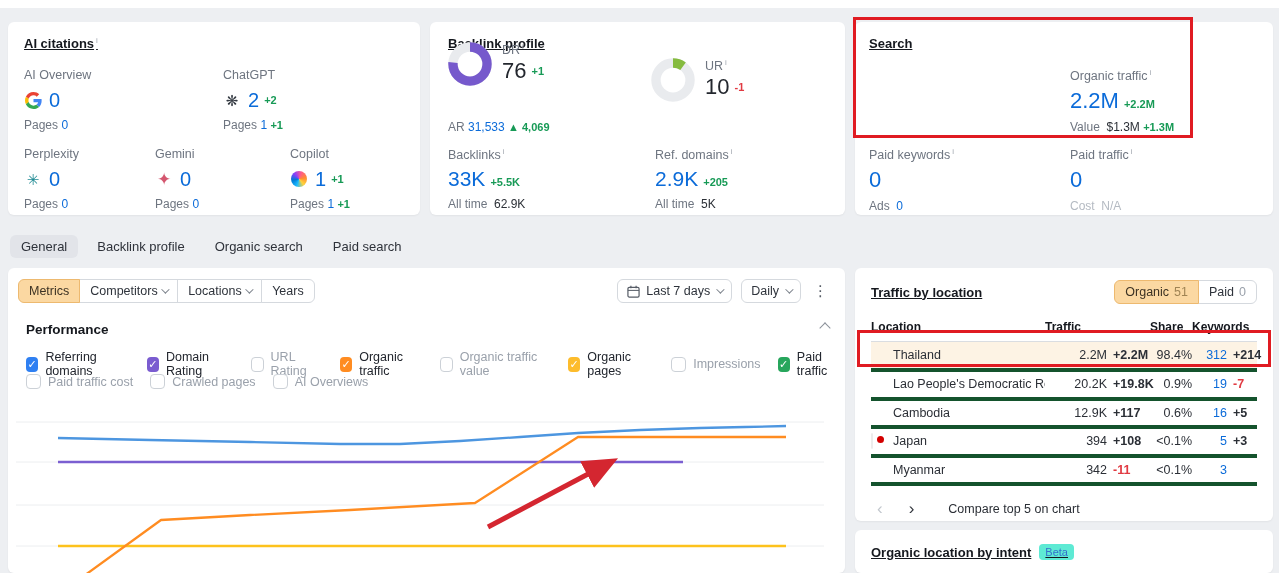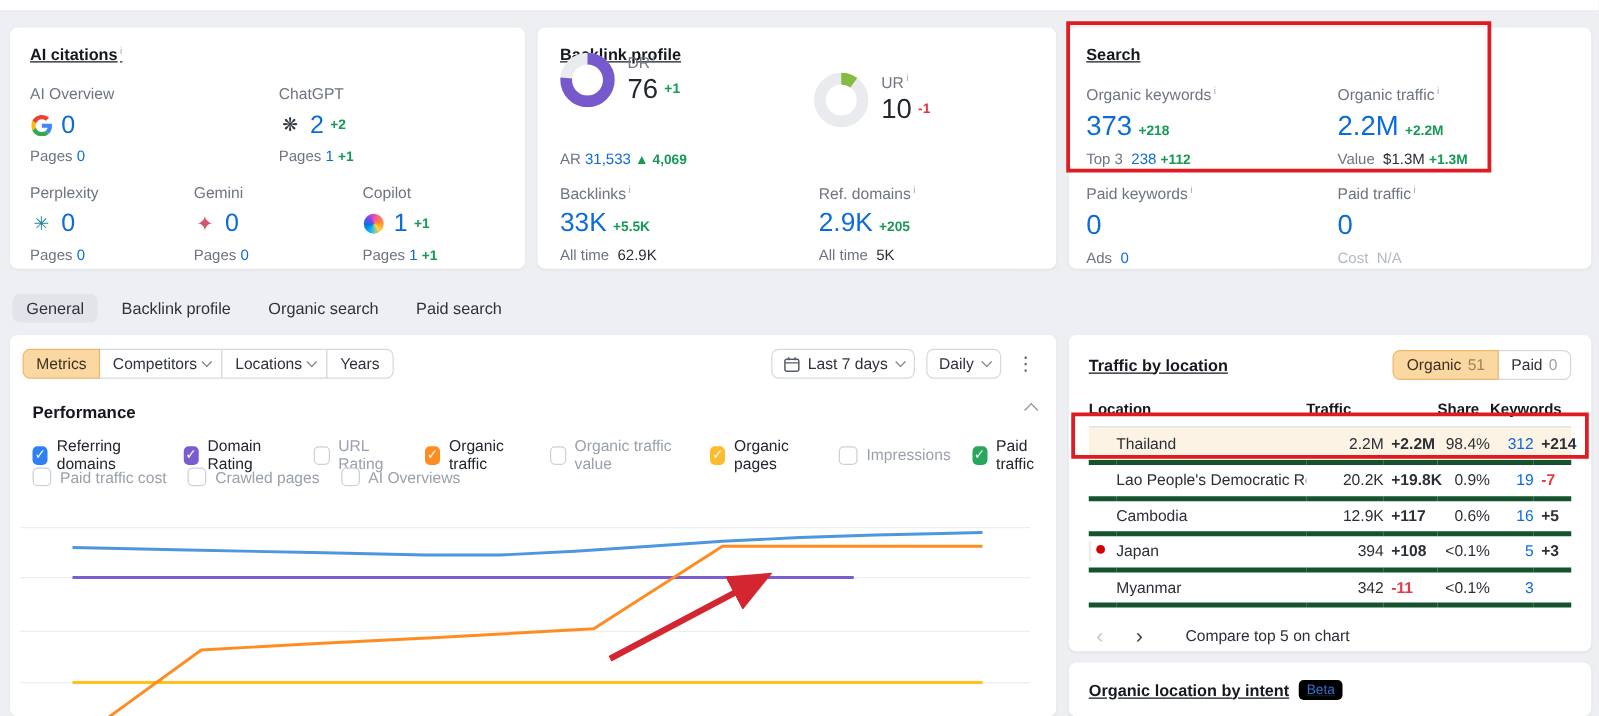--- a/index.html
+++ b/index.html
@@ -85,21 +85,21 @@
   .flag-japan { background:#fff; border:1px solid #ececec; }
   .flag-japan::after { content:""; position:absolute; left:4.5px; top:2px; width:7px; height:7px; border-radius:50%; background:#d30000; }
   .flag-myanmar { background:linear-gradient(to bottom,#fecb00 0 33%,#34b233 33% 67%,#ea2839 67%); }
   .flag-myanmar::after { content:"★"; position:absolute; left:4px; top:-1px; color:#fff; font-size:9px; }
   .pager { display:flex; align-items:center; margin-top:14px; gap:14px; }
   .pg { font-size:17px; line-height:1; cursor:pointer; padding:0 6px; color:#33373e; }
   .pg.disabled { color:#c2c7cd; }
   .pager .note { font-size:12.5px; color:#2b2f36; margin-left:14px; }
   
   #intent-card { left:855px; top:530px; width:418px; height:43px; padding:14px 16px; }
-  .badge { background:#000000; color:#3470cc; font-size:11px; padding:2px 6px; border-radius:4px; margin-left:8px; font-weight:normal; }
+  .badge { background:#5eead4; color:#3470cc; font-size:11px; padding:2px 6px; border-radius:4px; margin-left:8px; font-weight:normal; }
   
   .anno { position:absolute; border:3px solid #e01b22; pointer-events:none; z-index:40; }
   #anno-search { left:853px; top:17px; width:340px; height:121px; }
   #anno-thailand { left:857px; top:330px; width:414px; height:37px; }
   .cal-ic, .donut, svg { display:block; }
 </style>
 </head>
 <body>
 
 <div class="top-strip"></div>
@@ -211,28 +211,20 @@
         <span class="big" style="font-size:21px;">2.9K</span>
         <span class="chg">+205</span>
       </div>
     <div class="sub"><span>All time</span>&nbsp; <span class="dark">5K</span></div>
   </div>
 </div>
 
 <div class="card" id="search-card">
   <div class="card-title">Search</div>
 
-  <div class="stat" style="left:14px;top:46px;">
-    <div class="lbl"><span>Organic keywords</span><sup class="info">i</sup></div>
-    <div class="valrow">
-        <span class="big" style="font-size:22px;">373</span>
-        <span class="chg">+218</span>
-      </div>
-    <div class="sub"><span>Top 3</span>&nbsp; <span class="blue">238</span> <span class="grn">+112</span></div>
-  </div>
 
   <div class="stat" style="left:215px;top:46px;">
     <div class="lbl"><span>Organic traffic</span><sup class="info">i</sup></div>
     <div class="valrow">
         <span class="big" style="font-size:22px;">2.2M</span>
         <span class="chg">+2.2M</span>
       </div>
     <div class="sub"><span>Value</span>&nbsp; <span class="dark">$1.3M</span> <span class="grn">+1.3M</span></div>
   </div>
 

